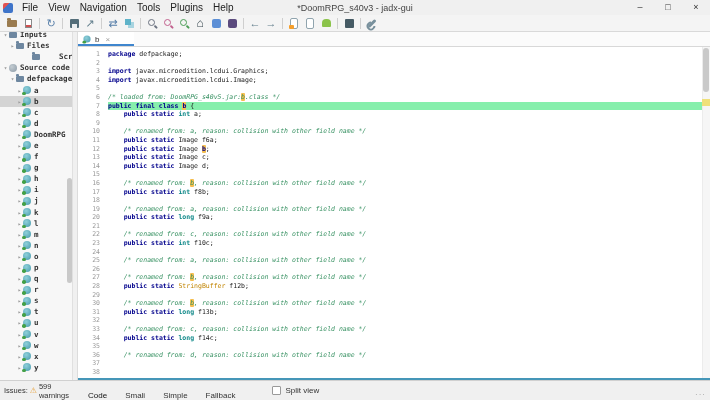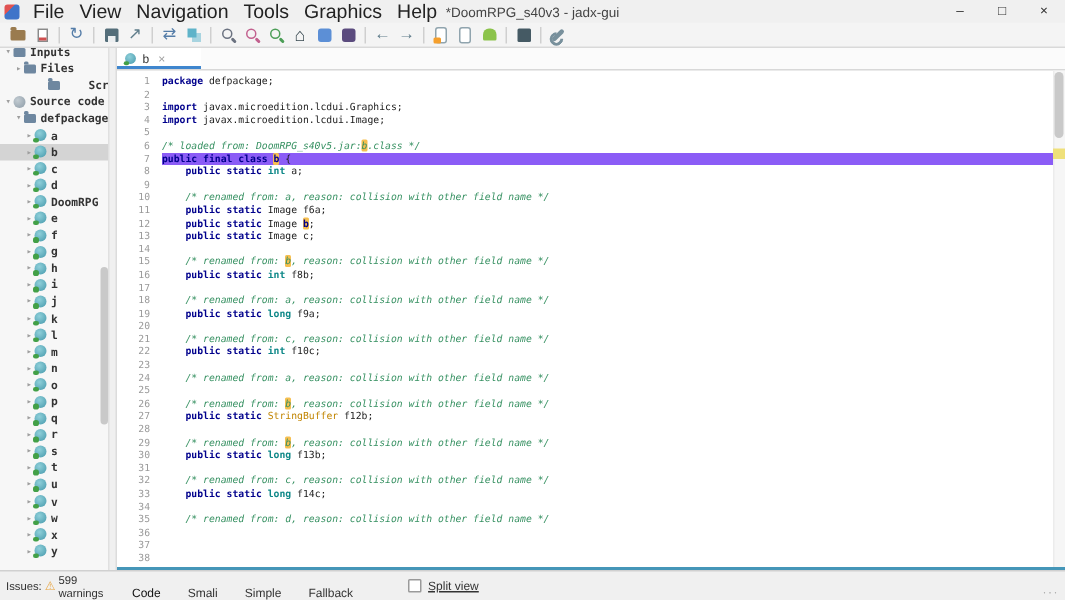--- a/index.html
+++ b/index.html
@@ -4,21 +4,21 @@
 <style>
   html,body{margin:0;padding:0;width:710px;height:400px;overflow:hidden;
     font-family:"Liberation Sans",sans-serif;background:#f0f0f0;-webkit-font-smoothing:antialiased;}
   *{box-sizing:border-box;}
 
   
   .titlebar{height:15px;display:flex;align-items:center;background:#f0f0f0;position:relative;}
   .appicon{width:10px;height:10px;margin:0 4px 0 3px;border-radius:2px;
     background:linear-gradient(135deg,#e05252 0 35%,#3f74c9 35% 100%);}
   .menu{display:flex;align-items:center;height:100%;}
-  .menu-item{font-size:13px;color:#222;padding:0 5px;line-height:15px;cursor:default;}
+  .menu-item{font-size:10px;color:#222;padding:0 5px;line-height:15px;cursor:default;}
   .win-title{position:absolute;left:0;right:0;text-align:center;font-size:9px;color:#444;pointer-events:none;}
   .win-controls{margin-left:auto;display:flex;height:100%;z-index:2;}
   .wbtn{width:28px;height:15px;display:flex;align-items:center;justify-content:center;
     font-size:9px;color:#333;line-height:1;}
 
   
   .toolbar{height:17px;display:flex;align-items:center;padding-left:4px;background:#f4f4f4;
     border-bottom:1px solid #d9d9d9;}
   .tico{width:16px;height:15px;display:flex;align-items:center;justify-content:center;
     font-size:10px;color:#607d8b;border-radius:2px;}
@@ -76,56 +76,56 @@
     box-shadow:inset 0 -2px 0 #3f86ce;background:#fff;}
   .edtab .ti-class{transform:scale(.9);}
   .edtab-label{font-size:8px;color:#333;}
   .edtab-close{font-size:8px;color:#9e9e9e;margin-left:2px;}
   .codewrap{flex:1;display:flex;position:relative;overflow:hidden;padding-top:3px;}
   .gutter{width:28px;flex:none;text-align:right;padding-right:6px;}
   .gut-num{height:8.6px;line-height:8.6px;font-family:"DejaVu Sans Mono",monospace;font-size:6.5px;color:#9a9a9a;}
   .codelines{flex:1;min-width:0;padding-left:2px;}
   .code-line{height:8.6px;line-height:8.6px;font-family:"DejaVu Sans Mono",monospace;font-size:6.5px;
     white-space:pre;color:#1a1a1a;}
-  .code-line.cur{background:#8b5cf6;}
+  .code-line.cur{background:#86efac;}
   .tok-kw{color:#00008c;font-weight:bold;}
   .tok-ty{color:#0e8888;font-weight:bold;}
   .tok-cl{color:#c18401;}
   .tok-cm{color:#379162;font-style:italic;}
   .tok-pl{color:#1a1a1a;}
   .tok-hl{background:#f6bf50;color:#00008c;font-weight:bold;border-radius:1px;}
   .tok-cmhl{background:#f6bf50;color:#379162;font-style:italic;border-radius:1px;}
   .ed-scrollbar{position:absolute;right:0;top:0;bottom:2px;width:8px;background:#f6f6f6;border-left:1px solid #ececec;}
   .ed-thumb{position:absolute;top:1px;right:1px;width:6px;height:44px;background:#c9c9c9;border-radius:3px;}
   .ed-marker{position:absolute;top:52px;right:0;width:8px;height:7px;background:#efe07a;}
   .ed-hline{position:absolute;left:0;right:0;bottom:0;height:2px;background:#4596b8;}
 
   
   .statusbar{height:20px;display:flex;align-items:stretch;background:#f0f0f0;border-top:1px solid #d0d0d0;position:relative;}
   .issues{width:79px;flex:none;display:flex;align-items:center;padding-left:4px;gap:2px;font-size:7.5px;color:#333;}
   .warn-icon{color:#e8a33d;font-size:8px;line-height:1;}
   .btabs{display:flex;align-items:stretch;}
   .btab{display:flex;align-items:center;padding:14px 9px;font-size:8px;color:#333;cursor:default;}
   .btab.active{box-shadow:inset 0 -2px 0 #3f86ce;color:#111;}
-  .splitview{display:flex;align-items:center;gap:4px;margin-left:28px;font-size:8px;color:#333;text-decoration:underline;}
+  .splitview{display:flex;align-items:center;gap:4px;margin-left:28px;font-size:8px;color:#333;}
   .checkbox{width:9px;height:9px;border:1px solid #9a9a9a;background:#fff;border-radius:1px;}
   .grip{position:absolute;right:4px;bottom:1px;color:#aaa;font-size:8px;letter-spacing:1px;}
   .grip::before{content:"···";}
 </style>
 </head>
 <body>
 
 <div class="titlebar">
   <span class="appicon"></span>
   <div class="menu">
       <span class="menu-item">File</span>
       <span class="menu-item">View</span>
       <span class="menu-item">Navigation</span>
       <span class="menu-item">Tools</span>
-      <span class="menu-item">Graphics</span>
+      <span class="menu-item">Plugins</span>
       <span class="menu-item">Help</span>
     </div>
   <div class="win-title">*DoomRPG_s40v3 - jadx-gui</div>
   <div class="win-controls">
     <span class="wbtn">–</span>
     <span class="wbtn">□</span>
     <span class="wbtn">×</span>
   </div>
 </div>
 
@@ -411,20 +411,21 @@
           <div class="code-line"><span class="tok-kw">import</span><span class="tok-pl"> javax.microedition.lcdui.Image;</span></div>
           <div class="code-line"></div>
           <div class="code-line"><span class="tok-cm">/* loaded from: DoomRPG_s40v5.jar:</span><span class="tok-cmhl">b</span><span class="tok-cm">.class */</span></div>
           <div class="code-line cur"><span class="tok-kw">public final class</span><span class="tok-pl"> </span><span class="tok-hl">b</span><span class="tok-pl"> {</span></div>
           <div class="code-line"><span class="tok-pl">    </span><span class="tok-kw">public static</span><span class="tok-pl"> </span><span class="tok-ty">int</span><span class="tok-pl"> a;</span></div>
           <div class="code-line"></div>
           <div class="code-line"><span class="tok-pl">    </span><span class="tok-cm">/* renamed from: a, reason: collision with other field name */</span></div>
           <div class="code-line"><span class="tok-pl">    </span><span class="tok-kw">public static</span><span class="tok-pl"> Image f6a;</span></div>
           <div class="code-line"><span class="tok-pl">    </span><span class="tok-kw">public static</span><span class="tok-pl"> Image </span><span class="tok-hl">b</span><span class="tok-pl">;</span></div>
           <div class="code-line"><span class="tok-pl">    </span><span class="tok-kw">public static</span><span class="tok-pl"> Image c;</span></div>
+          <div class="code-line"><span class="tok-pl">    </span><span class="tok-kw">public static</span><span class="tok-pl"> Image d;</span></div>
           <div class="code-line"></div>
           <div class="code-line"><span class="tok-pl">    </span><span class="tok-cm">/* renamed from: </span><span class="tok-cmhl">b</span><span class="tok-cm">, reason: collision with other field name */</span></div>
           <div class="code-line"><span class="tok-pl">    </span><span class="tok-kw">public static</span><span class="tok-pl"> </span><span class="tok-ty">int</span><span class="tok-pl"> f8b;</span></div>
           <div class="code-line"></div>
           <div class="code-line"><span class="tok-pl">    </span><span class="tok-cm">/* renamed from: a, reason: collision with other field name */</span></div>
           <div class="code-line"><span class="tok-pl">    </span><span class="tok-kw">public static</span><span class="tok-pl"> </span><span class="tok-ty">long</span><span class="tok-pl"> f9a;</span></div>
           <div class="code-line"></div>
           <div class="code-line"><span class="tok-pl">    </span><span class="tok-cm">/* renamed from: c, reason: collision with other field name */</span></div>
           <div class="code-line"><span class="tok-pl">    </span><span class="tok-kw">public static</span><span class="tok-pl"> </span><span class="tok-ty">int</span><span class="tok-pl"> f10c;</span></div>
           <div class="code-line"></div>

